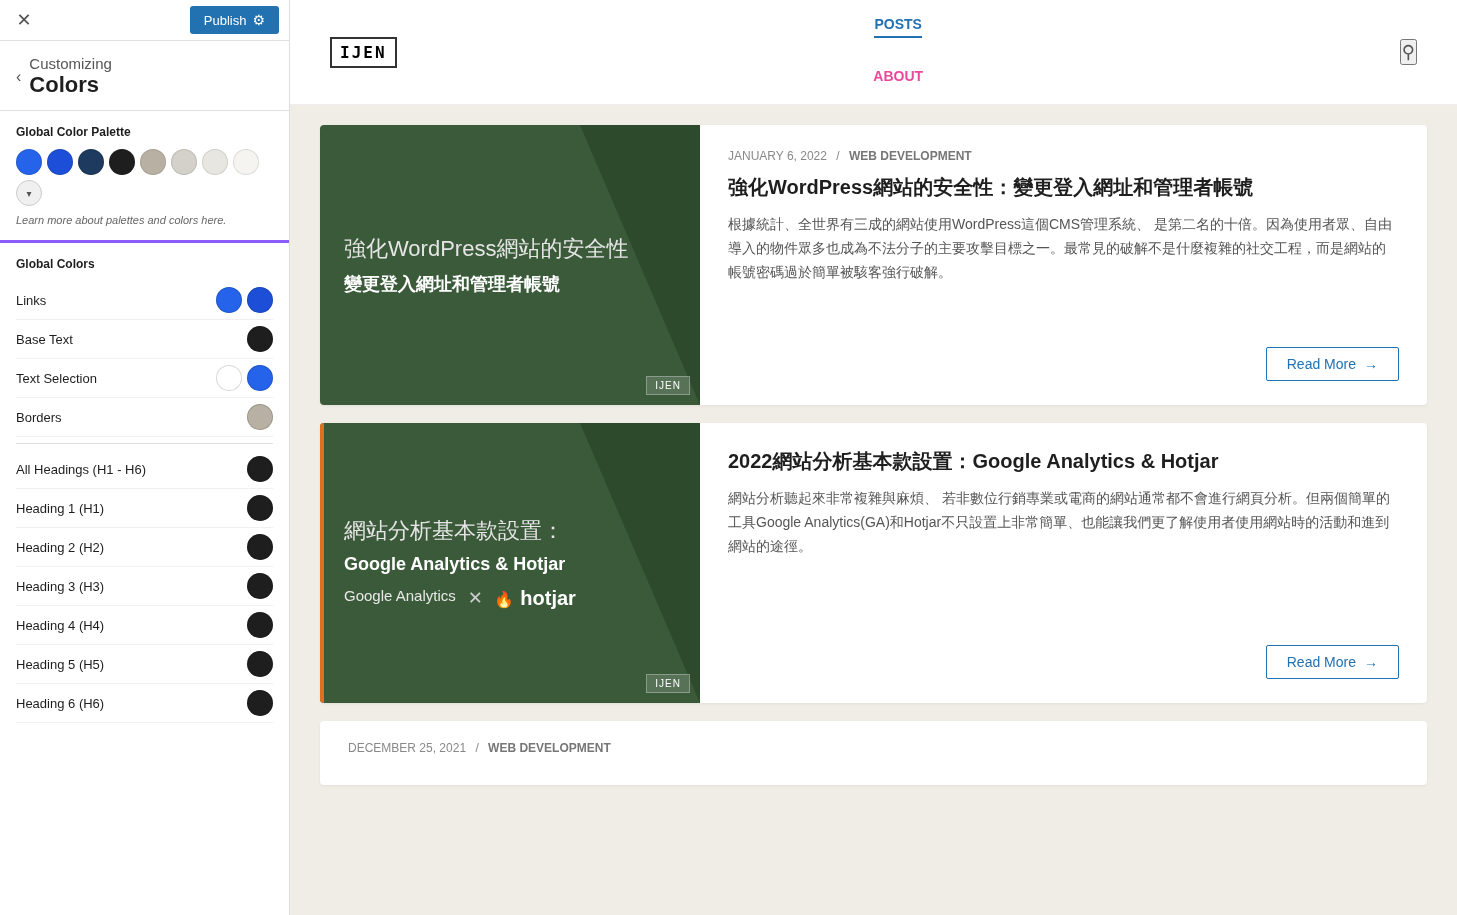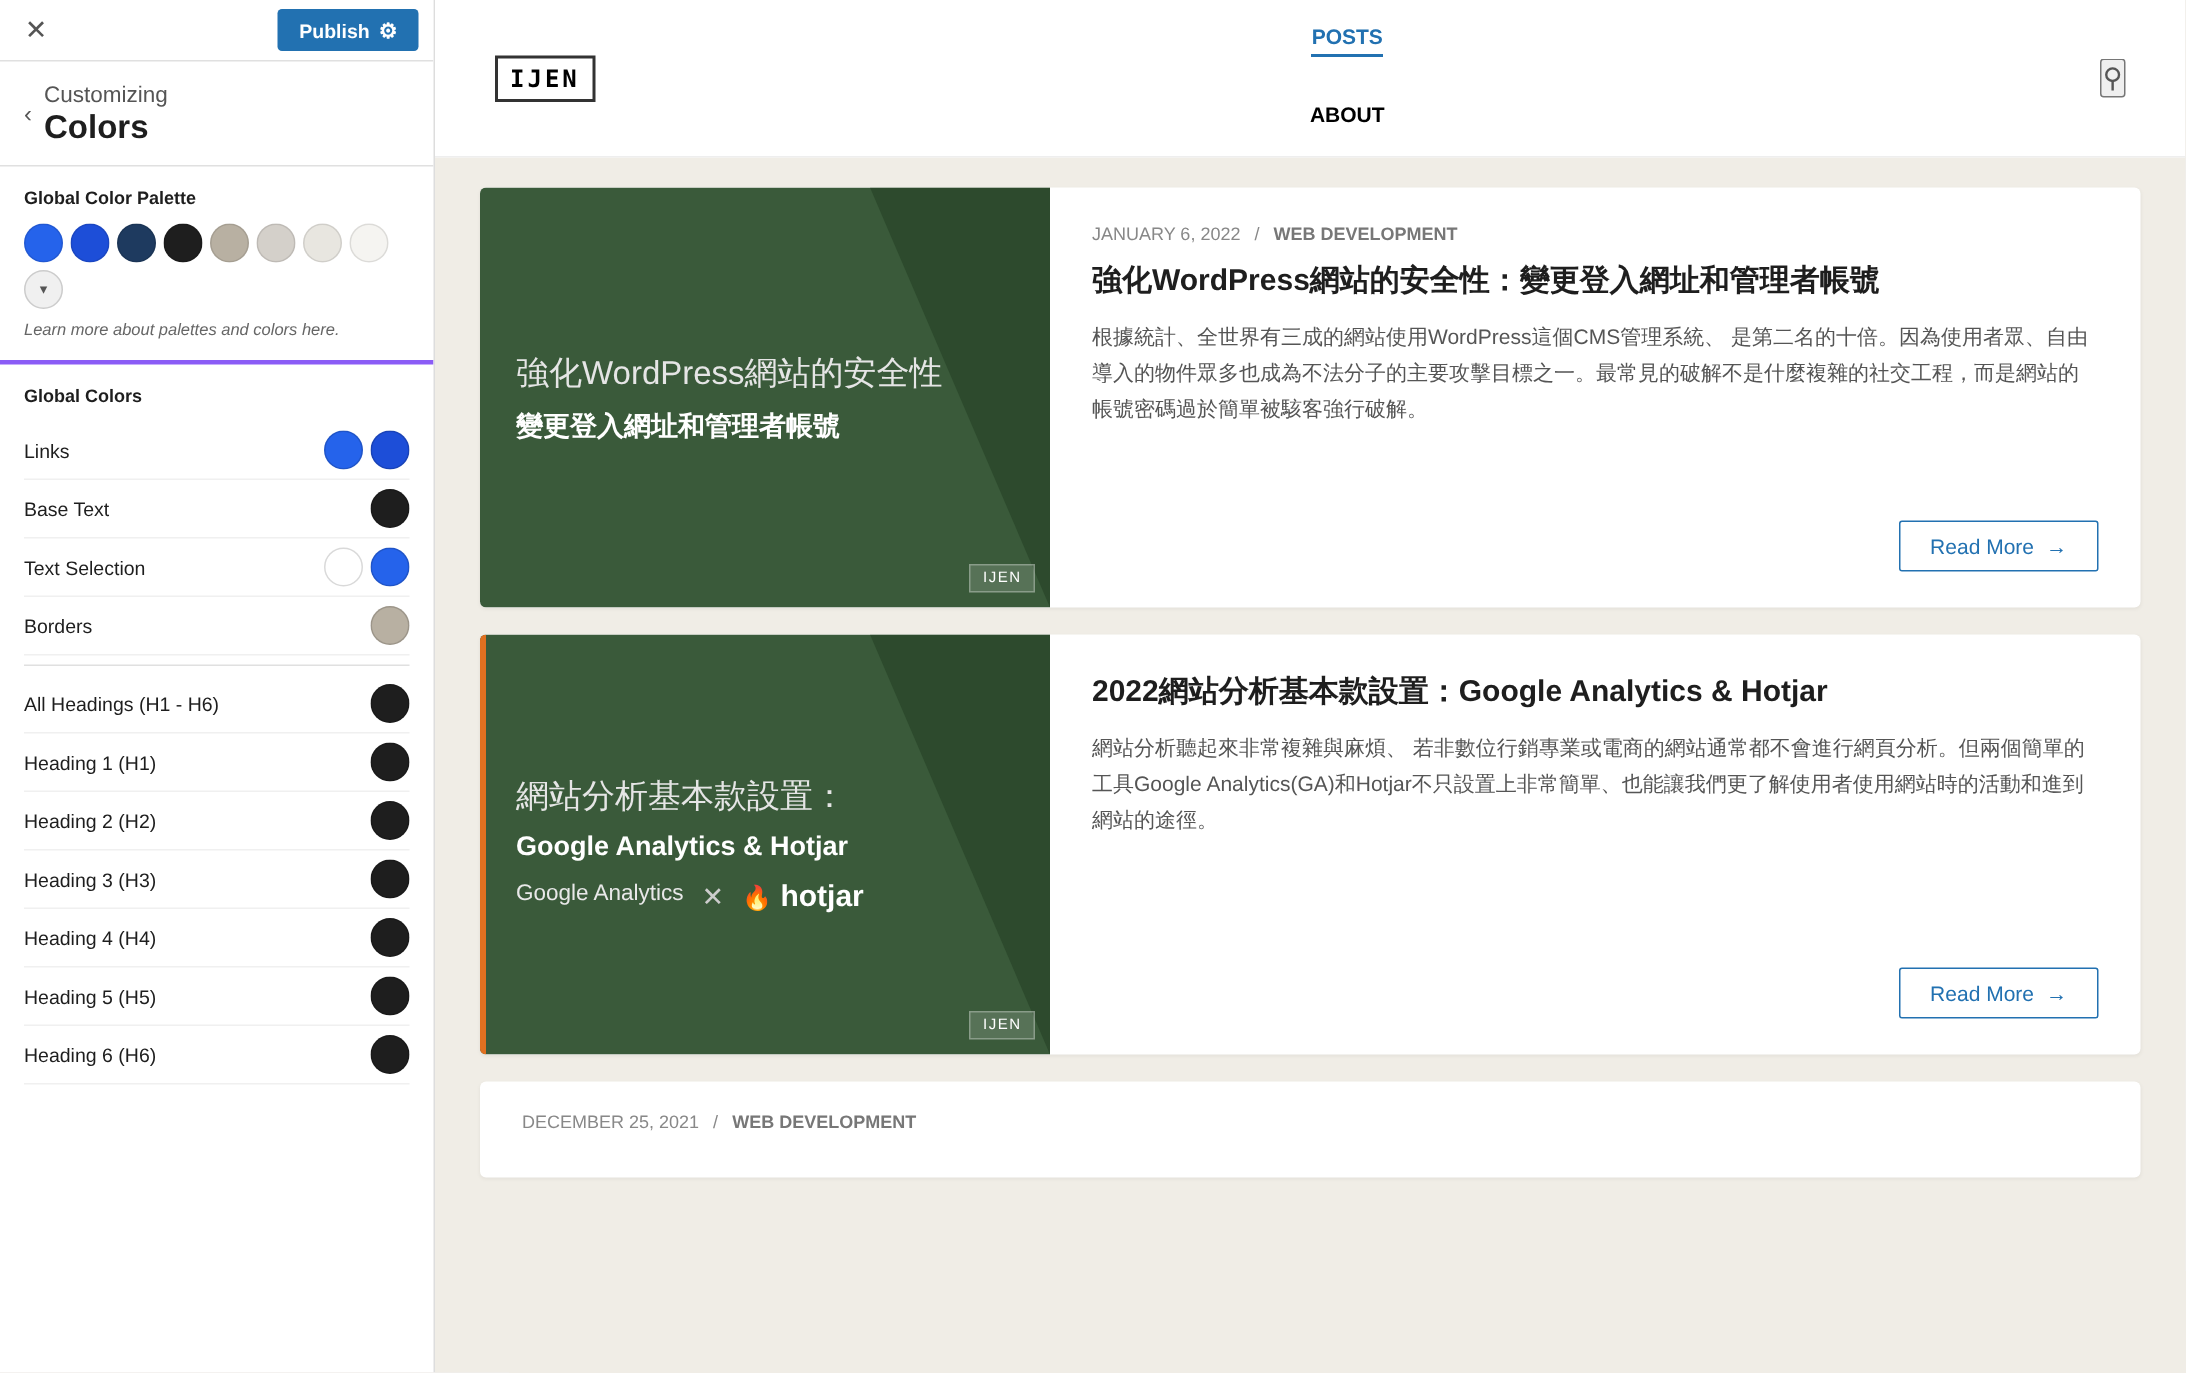--- a/index.html
+++ b/index.html
@@ -29,21 +29,21 @@
       width: 28px; height: 28px;
       border: none; background: none;
       font-size: 18px; cursor: pointer; color: #555;
       display: flex; align-items: center; justify-content: center;
     }
     .publish-btn {
       display: flex; align-items: center; gap: 6px;
       background: #2271b1; color: #fff;
       border: none; border-radius: 3px;
       padding: 6px 14px; font-size: 13px; cursor: pointer;
-      font-weight: 700;
+      font-weight: 400;
     }
     .publish-btn .gear-icon { font-size: 14px; }
 
     .panel-header {
       padding: 14px 16px 12px 16px;
       border-bottom: 1px solid #e0e0e0;
     }
     .panel-back {
       display: flex; align-items: center; gap: 8px; cursor: pointer;
     }
@@ -108,21 +108,21 @@
     .site-logo {
       border: 2px solid #333;
       padding: 4px 8px;
       font-size: 16px;
       font-weight: 700;
       letter-spacing: 2px;
       font-family: monospace;
     }
     .site-nav { display: flex; align-items: center; gap: 30px; flex-direction: column; }
     .nav-item {
-      font-size: 14px; font-weight: 600; color: #000000;
+      font-size: 14px; font-weight: 600; color: #ec4899;
       cursor: pointer; text-decoration: none;
       padding-bottom: 4px;
     }
     .nav-item.active {
       color: #2271b1;
       border-bottom: 2px solid #2271b1;
     }
     .search-icon-btn { font-size: 18px; cursor: pointer; color: #555; }
 
     

